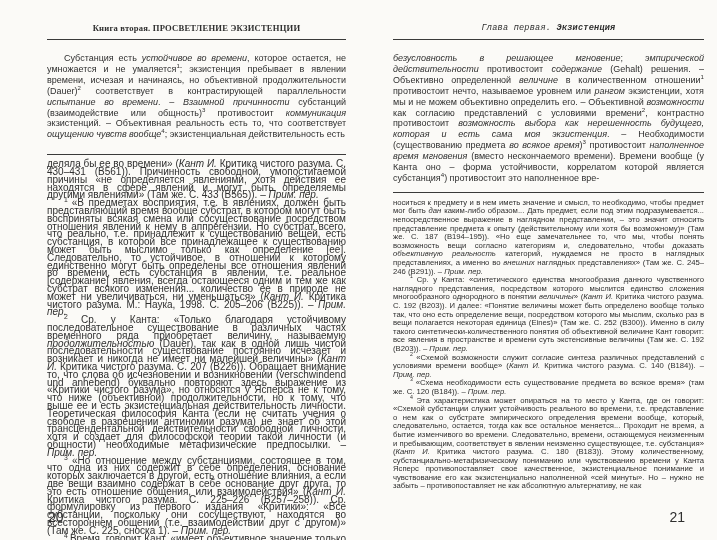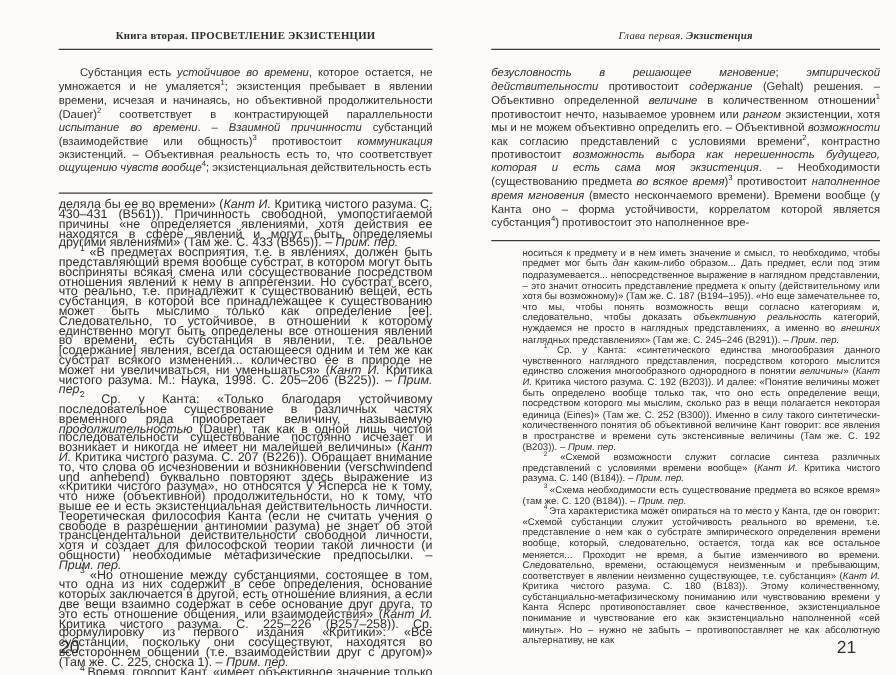--- a/index.html
+++ b/index.html
@@ -19,39 +19,39 @@
     text-align: center;
     font-family: "Liberation Serif", serif;
     font-size: 8.6px;
     line-height: 11px;
     padding-bottom: 5px;
     border-bottom: 1px solid #3a3a3a;
     letter-spacing: 0.2px;
     white-space: nowrap;
   }
   .page.left .running-header { font-weight: bold; }
-  .page.right .running-header { font-style: italic; }
+  .page.right .running-header { font-style: italic; font-family: Liberation Mono, monospace; }
   .page.right .hdr-title { font-weight: bold; }
 
   .body-text {
     margin-top: 13px;
     font-size: 9px;
     line-height: 10.9px;
     text-align: justify;
   }
   .body-text p, .footnotes p { margin: 0; }
   p.indent { text-indent: 17px; }
 
   .fn-rule { border: 0; border-top: 1px solid #3a3a3a; height: 0; }
   .page.left  .fn-rule { margin-top: 14px; margin-bottom: 5px; }
   .page.right .fn-rule { margin-top: 8px;  margin-bottom: 6px; }
 
   .footnotes { text-align: justify; }
   .page.left  .footnotes { font-size: 10px; line-height: 7.8px; }
-  .page.right .footnotes { font-size: 7.7px; line-height: 8.6px; margin-left: 25px; }
+  .page.right .footnotes { font-size: 7.7px; line-height: 8.6px; }
 
   .it { font-style: italic; }
   sup { font-size: 68%; vertical-align: super; line-height: 0; }
 
   .page-num {
     position: absolute;
     top: 486px;
     font-size: 14px;
     text-align: right;
   }

